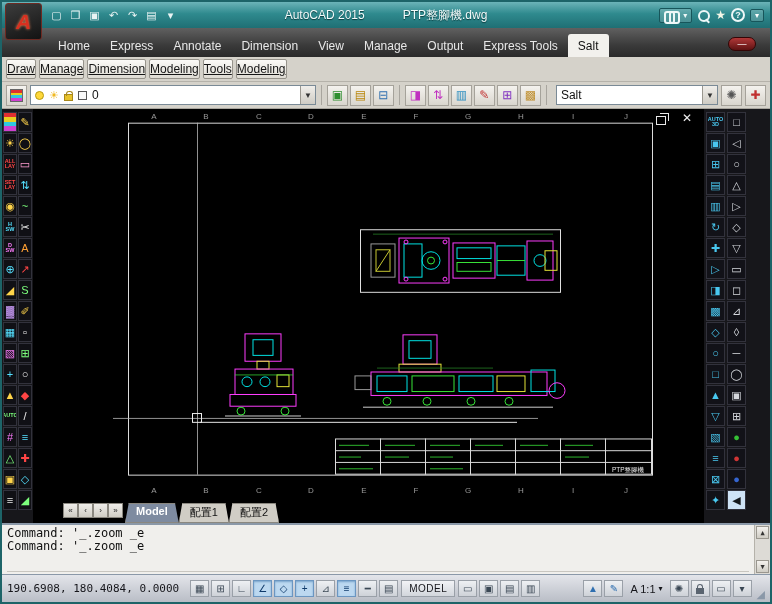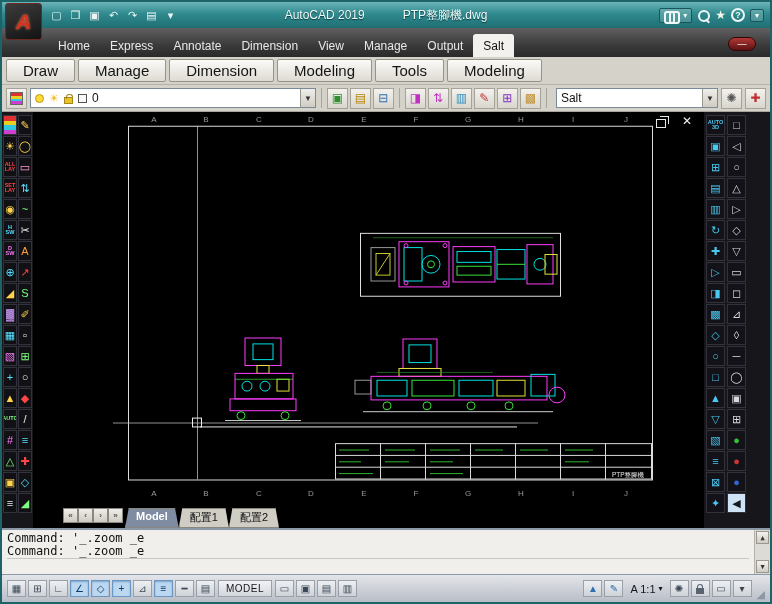--- a/index.html
+++ b/index.html
@@ -47,22 +47,22 @@
   .rtabs { display:flex; align-items:flex-end; height:100%; }
   .rtab { padding:5px 10px 4px; font-size:12px; color:#e8e8e8; white-space:nowrap; }
   .rtab.active { background:#f2f1ed; color:#101010; border-radius:3px 3px 0 0; }
   .ribbon-min { margin-left:auto; margin-right:14px; margin-bottom:6px; width:28px; height:14px;
                 background:linear-gradient(#b03838,#5e1212); border:1px solid #330505; border-radius:7px;
                 color:#fff; font-size:9px; display:flex; align-items:center; justify-content:center; }
 
   
   .panelbar { flex:0 0 23px; background:#d5d2ca; border-bottom:1px solid #b5b2aa; display:flex;
               align-items:center; gap:3px; padding:2px 4px; }
-  .ptab { padding:2px 16px; font-size:15px; color:#151515; background:linear-gradient(#fbfaf7,#dedbd3);
-          border:1px solid #96938b; border-radius:2px; white-space:nowrap; }
+  .ptab { padding:2px 0; font-size:12px; color:#151515; background:linear-gradient(#fbfaf7,#dedbd3);
+          border:1px solid #96938b; border-radius:2px; white-space:nowrap;text-decoration:underline; }
 
   
   .toolrow { flex:0 0 27px; background:#d5d2ca; border-bottom:1px solid #a8a59e; display:flex;
              align-items:center; gap:3px; padding:0 4px; }
   .tbtn { width:21px; height:21px; border:1px solid #a5a29a; background:linear-gradient(#f4f2ee,#d9d6ce);
           display:flex; align-items:center; justify-content:center; font-size:12px; flex:0 0 auto; }
   .combo { height:20px; background:#fff; border:1px solid #7a8a96; display:flex; align-items:center;
            padding-left:4px; font-size:12px; color:#111; }
   .combo .arrow { margin-left:auto; width:15px; height:100%; background:linear-gradient(#f0eeea,#cfccc4);
            border-left:1px solid #9a978f; display:flex; align-items:center; justify-content:center;
@@ -107,21 +107,21 @@
             font-size:8px; display:flex; align-items:center; justify-content:center; color:#222; }
   .ltab { padding:1px 10px 2px; font-size:11px; background:#d0cdc5; color:#111; border:1px solid #8a877f;
           clip-path:polygon(7% 0,93% 0,100% 100%,0 100%); white-space:nowrap; }
   .ltab.active { background:#8родин; }
   .ltab.active { background:#7e8ba0; color:#fff; font-weight:bold; }
 
   
   .cmd { flex:0 0 46px; background:#f0efec; border-top:2px solid #8a98a8; display:flex;
          font-family:"DejaVu Sans Mono",monospace; font-size:12px; color:#111; }
   .cmd-lines { flex:1; display:flex; flex-direction:column; padding:2px 5px 1px; }
-  .cmd-hist { border-bottom:1px solid #c8c6c0; padding-bottom:0; margin-bottom:1px; }
+  .cmd-hist { border-bottom:1px solid #c8c6c0; padding-bottom:18px; margin-bottom:1px; }
   .cmd-hist div { line-height:13px; white-space:pre; }
   .cmd-prompt { line-height:14px; white-space:pre; }
   .cmd-scroll { width:16px; background:#dddbd6; border-left:1px solid #b5b2aa; display:flex;
                 flex-direction:column; justify-content:space-between; align-items:center; padding:1px 0; }
   .sbtn { width:13px; height:13px; background:linear-gradient(#f4f2ee,#cfccc4); border:1px solid #9a978f;
           font-size:7px; display:flex; align-items:center; justify-content:center; color:#333; }
 
   
   .statusbar { flex:0 0 28px; background:linear-gradient(#e3e5ea,#b9bdc6); border-top:1px solid #8a98a8;
                display:flex; align-items:center; gap:3px; padding:0 5px; font-size:11px; color:#15151a; }
@@ -149,21 +149,21 @@
     <div class="qat" id="qat">
         <div class="qicon">▢</div>
         <div class="qicon">❒</div>
         <div class="qicon">▣</div>
         <div class="qicon">↶</div>
         <div class="qicon">↷</div>
         <div class="qicon">▤</div>
         <div class="qicon">▾</div>
       </div>
     <div class="tcenter">
-      <span>AutoCAD 2019</span>
+      <span>AutoCAD 2015</span>
       <span>PTP整腳機.dwg</span>
     </div>
     <div class="infocenter">
       <div class="ic-box">
         <span class="i-binoc"></span>
         <span class="ic-arrow">▾</span>
       </div>
       <span class="i-mag"></span>
       <span class="tstar">★</span>
       <span class="i-help">?</span>
@@ -173,20 +173,21 @@
 
   <div class="ribbonbar">
     <div class="rtabs" id="rtabs">
         <div class="rtab">Home</div>
         <div class="rtab">Express</div>
         <div class="rtab">Annotate</div>
         <div class="rtab">Dimension</div>
         <div class="rtab">View</div>
         <div class="rtab">Manage</div>
         <div class="rtab">Output</div>
+        <div class="rtab">Express Tools</div>
         <div class="rtab active">Salt</div>
       </div>
     <div class="ribbon-min">—</div>
   </div>
 
   <div class="panelbar" id="ptabs">
       <div class="ptab">Draw</div>
       <div class="ptab">Manage</div>
       <div class="ptab">Dimension</div>
       <div class="ptab">Modeling</div>
@@ -460,20 +461,21 @@
         <div>Command: '_.zoom _e</div>
       </div>
     </div>
     <div class="cmd-scroll">
       <div class="sbtn">▲</div>
       <div class="sbtn">▼</div>
     </div>
   </div>
 
   <div class="statusbar">
+    <span class="coords">190.6908, 180.4084, 0.0000</span>
     <div id="toggles" style="display:flex;gap:2px">
         <div class="stgl">▦</div>
         <div class="stgl">⊞</div>
         <div class="stgl">∟</div>
         <div class="stgl on">∠</div>
         <div class="stgl on">◇</div>
         <div class="stgl on">+</div>
         <div class="stgl">⊿</div>
         <div class="stgl on">≡</div>
         <div class="stgl">━</div>

